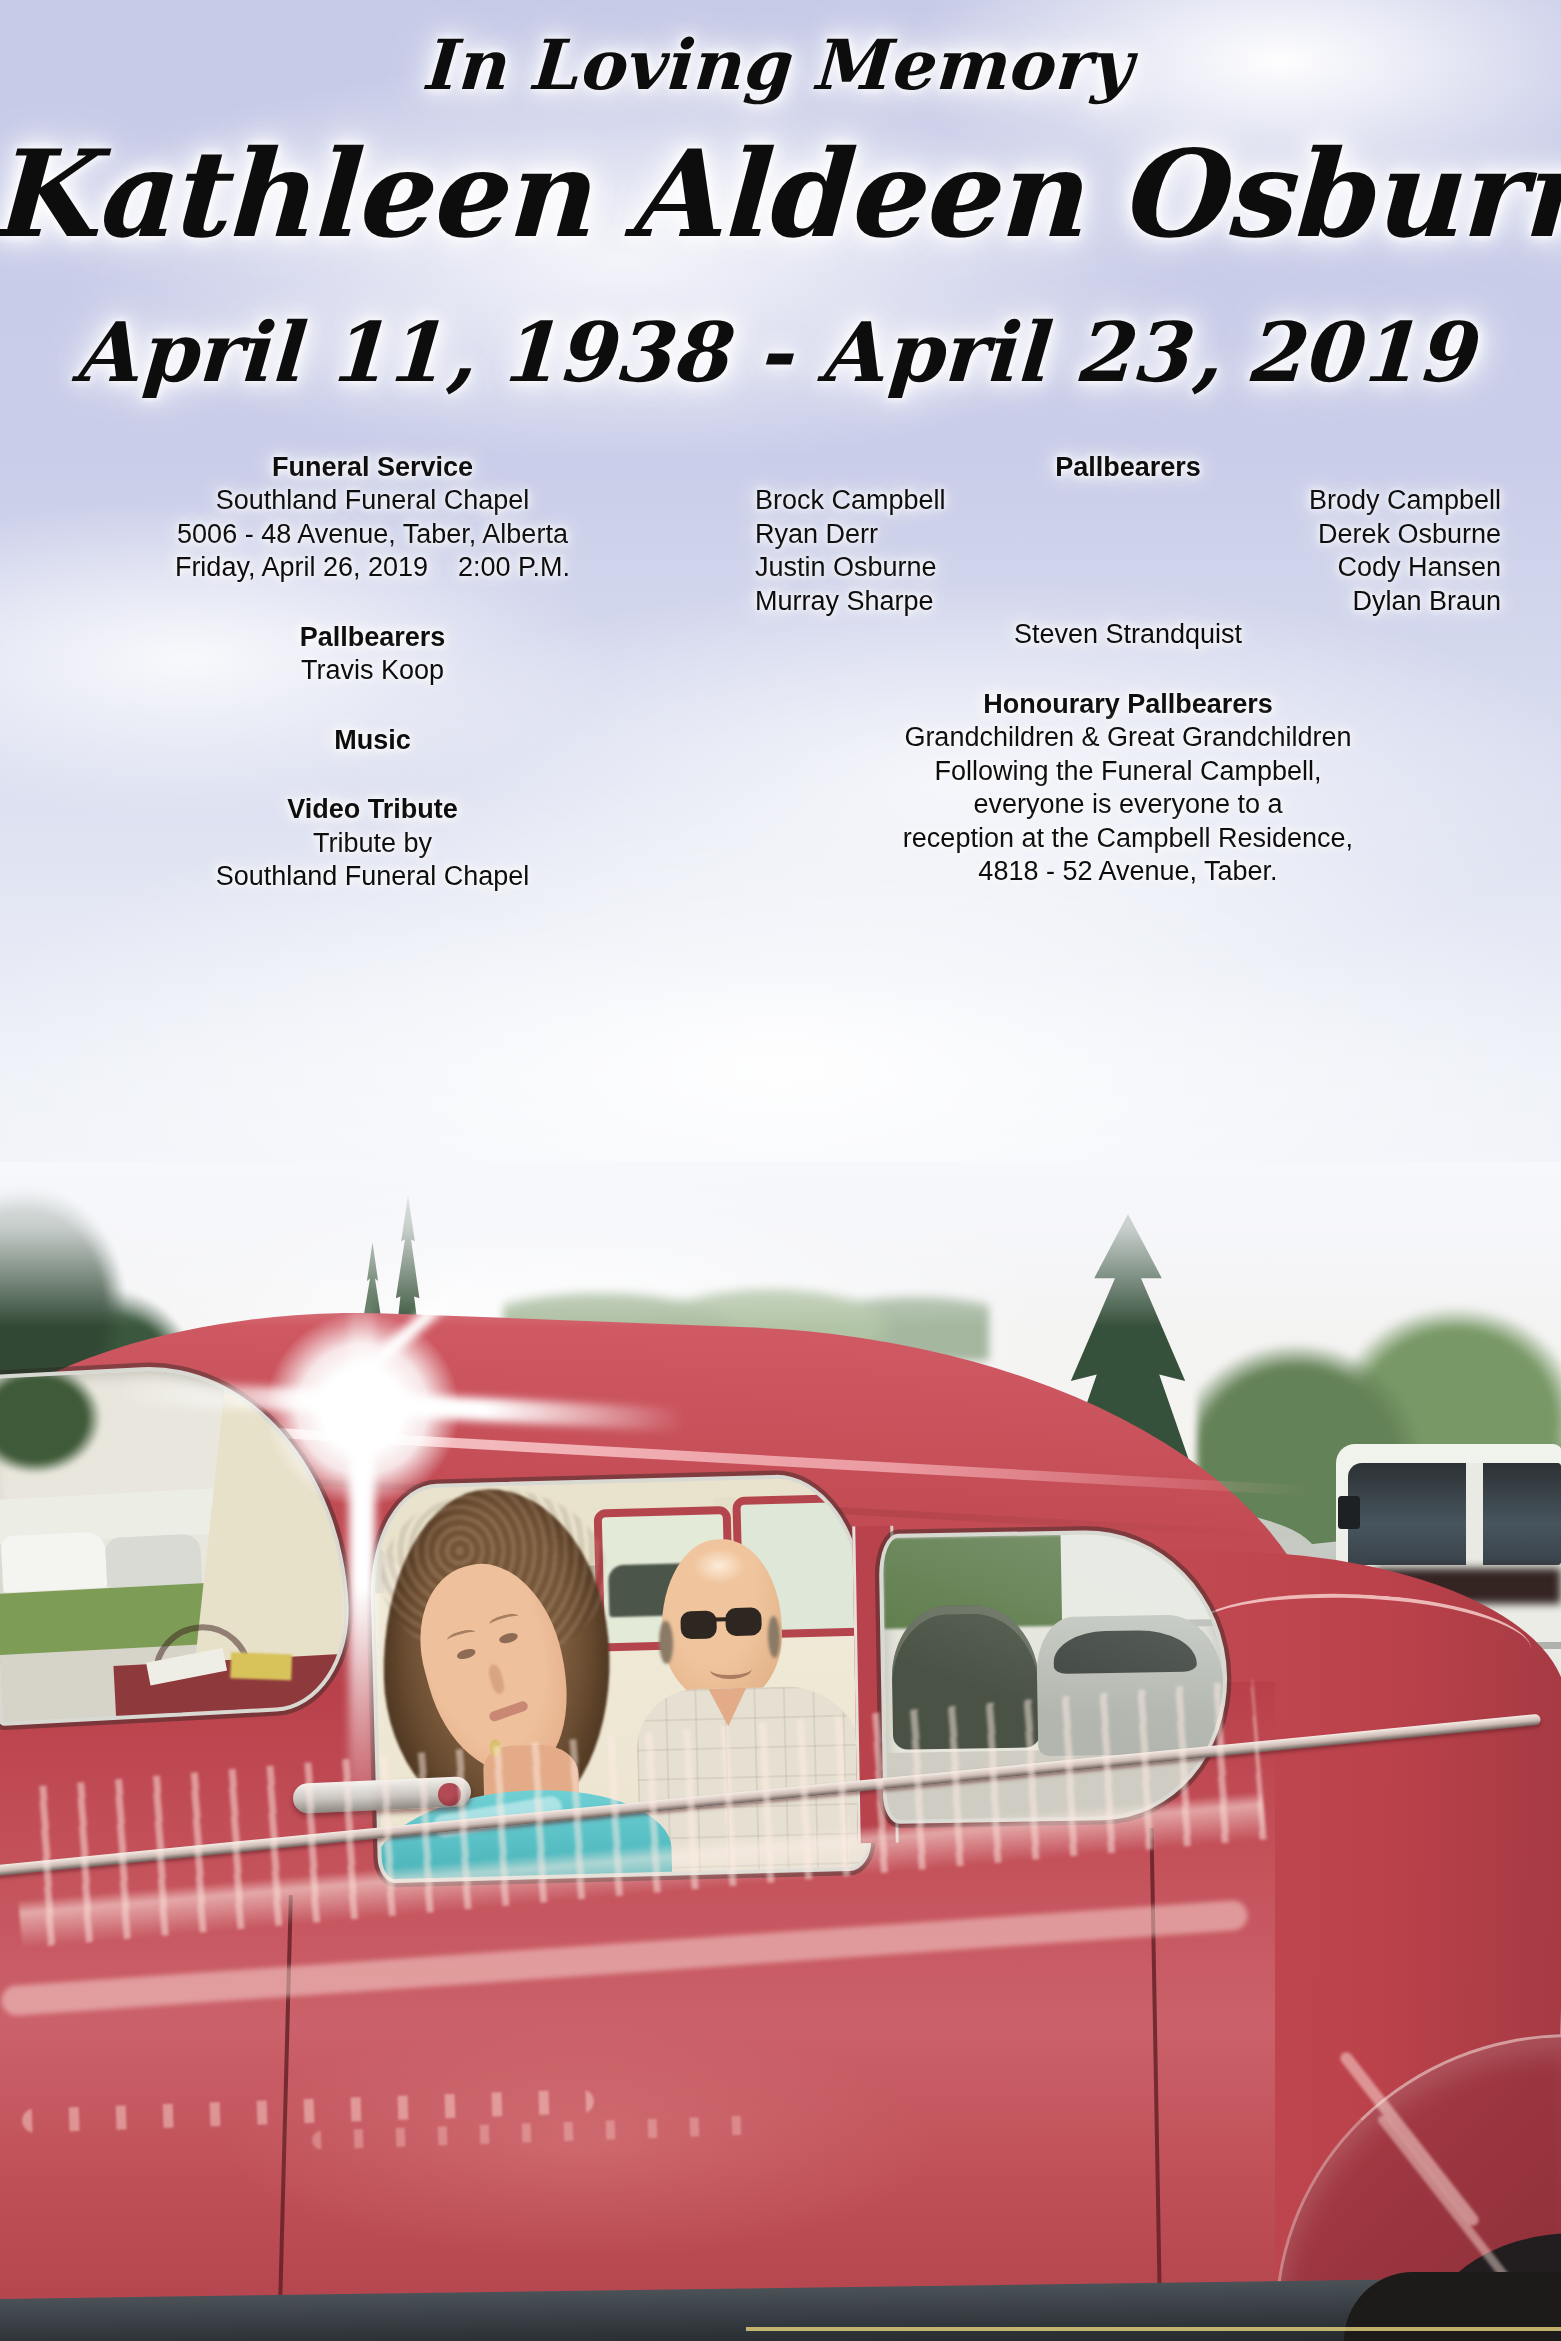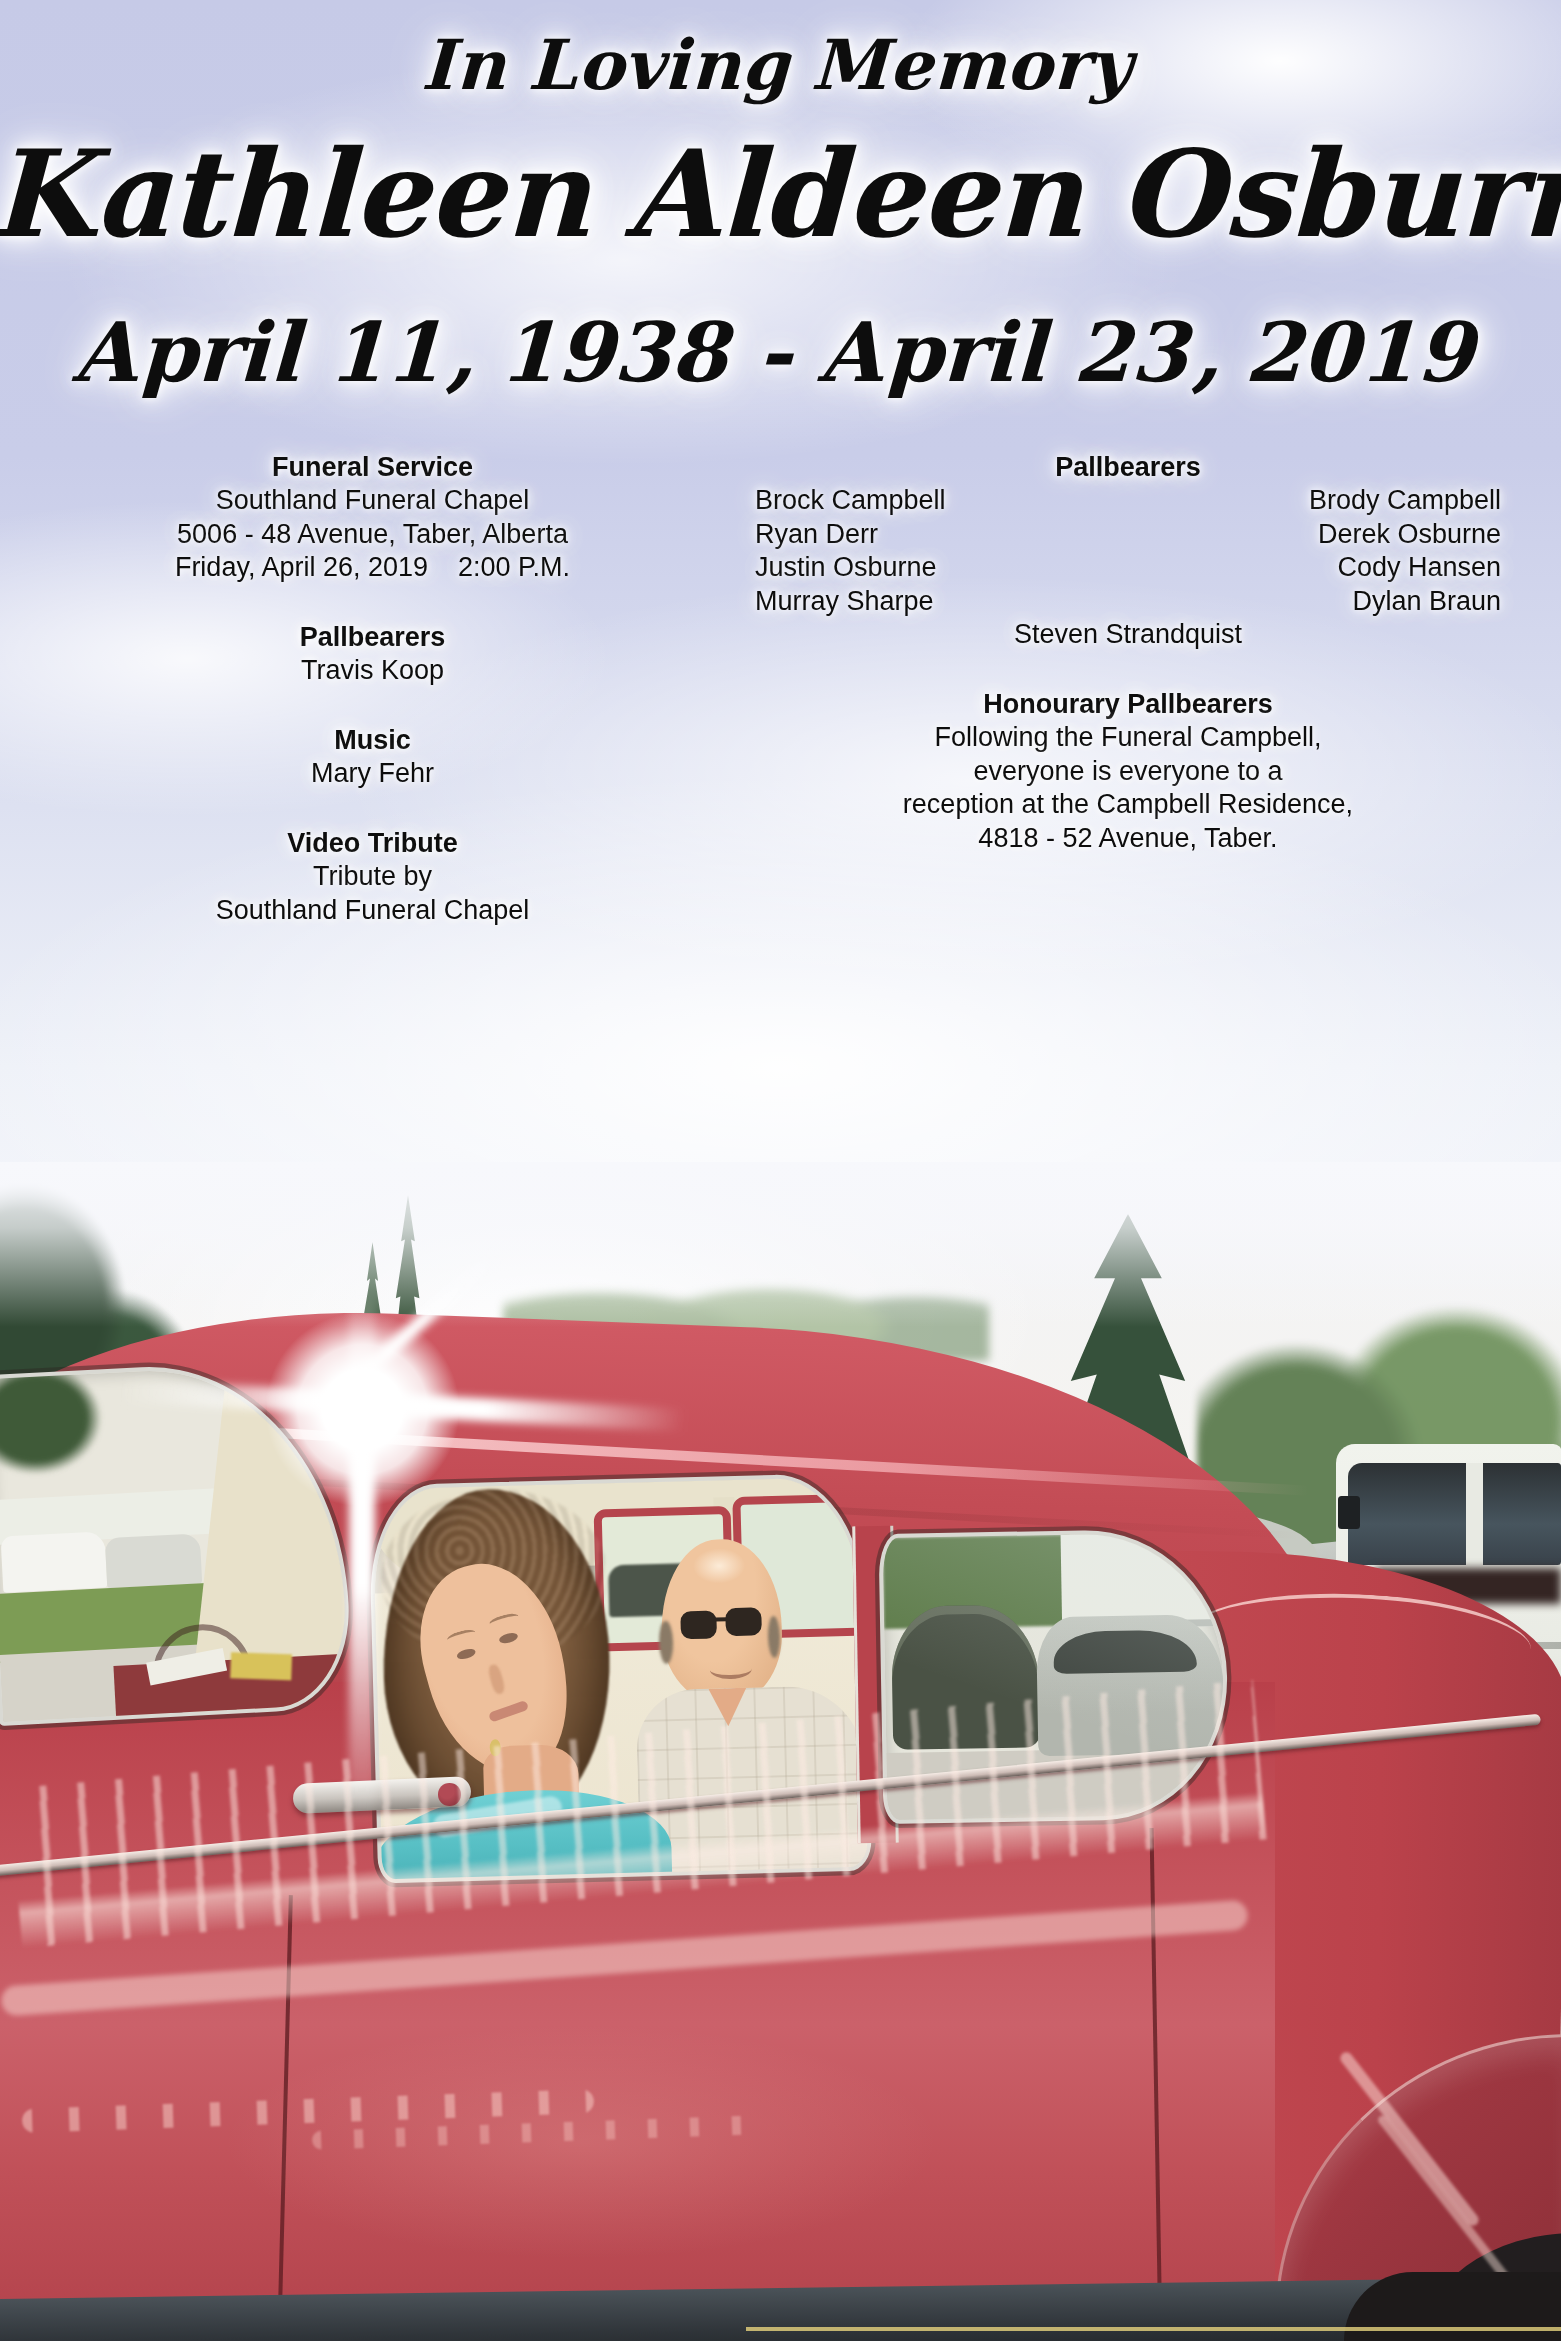--- a/index.html
+++ b/index.html
@@ -220,21 +220,20 @@
   <section class="col left-col">
     <div class="h">Funeral Service</div>
     <div>Southland Funeral Chapel</div>
     <div>5006 - 48 Avenue, Taber, Alberta</div>
     <div class="prespace">Friday, April 26, 2019    2:00 P.M.</div>
 
     <div class="h gap">Pallbearers</div>
     <div>Travis Koop</div>
 
     <div class="h gap">Music</div>
-    <div>Mary Fehr</div>
 
     <div class="h gap">Video Tribute</div>
     <div>Tribute by</div>
     <div>Southland Funeral Chapel</div>
   </section>
 
   <section class="col right-col">
     <div class="h">Pallbearers</div>
     <div class="prow">
       <span class="l">Brock Campbell</span>
@@ -248,20 +247,21 @@
       <span class="l">Justin Osburne</span>
       <span class="r">Cody Hansen</span>
     </div>
     <div class="prow">
       <span class="l">Murray Sharpe</span>
       <span class="r">Dylan Braun</span>
     </div>
     <div>Steven Strandquist</div>
 
     <div class="h gap">Honourary Pallbearers</div>
+    <div>Grandchildren &amp; Great Grandchildren</div>
 
     <div>Following the Funeral Campbell,</div>
     <div>everyone is everyone to a</div>
     <div>reception at the Campbell Residence,</div>
     <div>4818 - 52 Avenue, Taber.</div>
   </section>
 
   <div class="photo">
     <div class="p-sky"></div>
     <div class="p-wash"></div>

